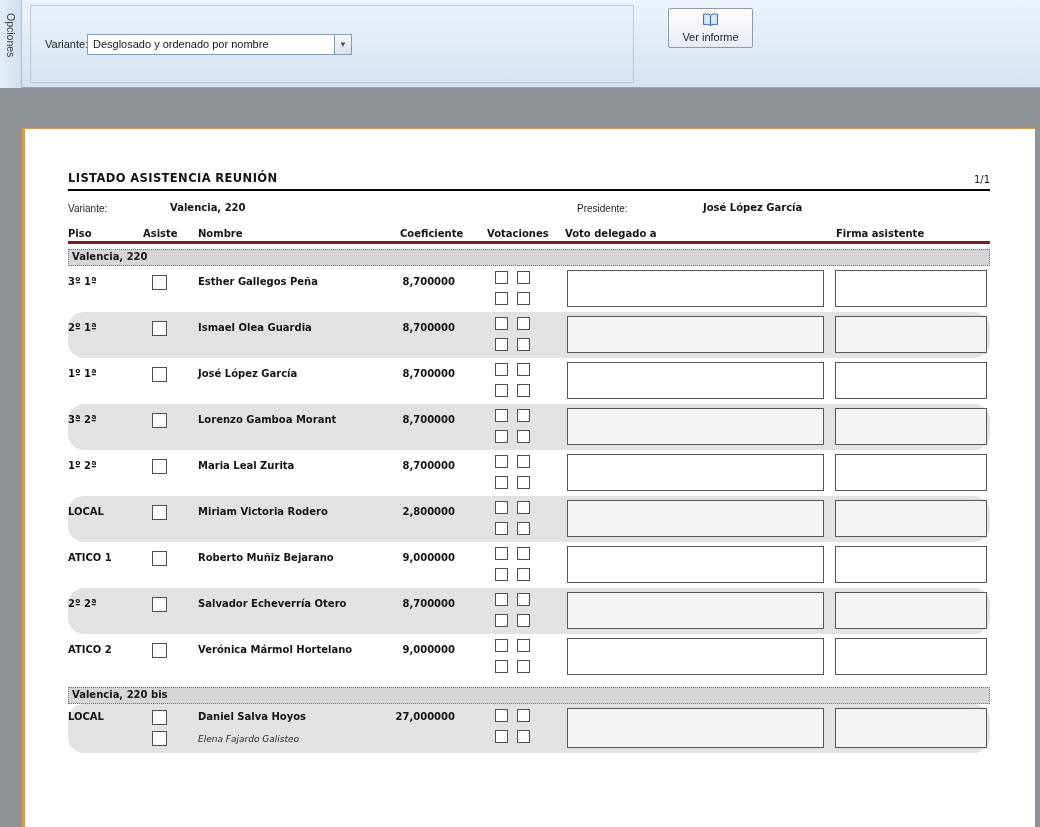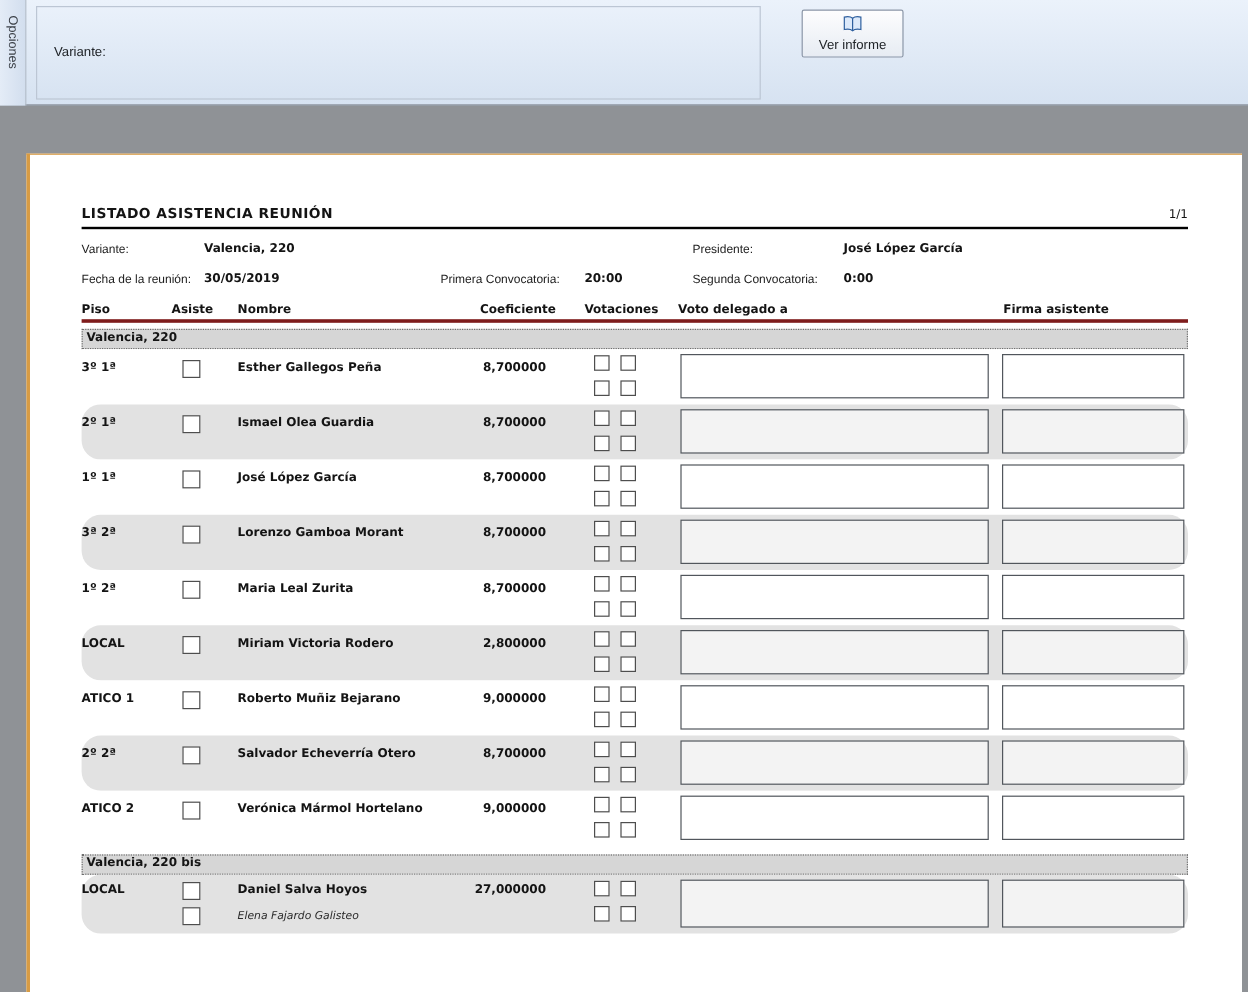--- a/index.html
+++ b/index.html
@@ -84,20 +84,26 @@
 
 <div class="app">
 
   <div class="topbar">
     <div class="options-tab">
       <span>Opciones</span>
     </div>
 
     <div class="variant-panel">
       <span class="variant-label">Variante:</span>
+      <div class="combo">
+        <span class="combo-value">Desglosado y ordenado por nombre</span>
+        <span class="combo-btn">
+          <span class="combo-arrow">▼</span>
+        </span>
+      </div>
     </div>
 
     <button class="view-report">
       <span>
         <svg width="17" height="14" viewBox="0 0 17 14">
           <path d="M8.5 2.2 C7 0.9 4.4 0.6 1.6 1.2 L1.6 11.6 C4.4 11 7 11.3 8.5 12.6 C10 11.3 12.6 11 15.4 11.6 L15.4 1.2 C12.6 0.6 10 0.9 8.5 2.2 Z" fill="#dce9fa" stroke="#2e5f9e" stroke-width="1"></path>
           <path d="M8.5 2.2 L8.5 12.6" stroke="#2e5f9e" stroke-width="1" fill="none"></path>
         </svg>
       </span>
       <span>Ver informe</span>
@@ -114,28 +120,20 @@
         </div>
         <div class="title-rule"></div>
 
         <div class="fields">
           <div class="frow">
             <span class="flabel" style="left:0">Variante:</span>
             <span class="fvalue" style="left:102px">Valencia, 220</span>
             <span class="flabel" style="left:509px">Presidente:</span>
             <span class="fvalue" style="left:635px">José López García</span>
           </div>
-          <div class="frow">
-            <span class="flabel" style="left:0">Fecha de la reunión:</span>
-            <span class="fvalue" style="left:102px">30/05/2019</span>
-            <span class="flabel" style="left:299px">Primera Convocatoria:</span>
-            <span class="fvalue" style="left:419px">20:00</span>
-            <span class="flabel" style="left:509px">Segunda Convocatoria:</span>
-            <span class="fvalue" style="left:635px">0:00</span>
-          </div>
         </div>
 
         <div class="col-headers">
           <span class="ch ch0">Piso</span>
           <span class="ch ch1">Asiste</span>
           <span class="ch ch2">Nombre</span>
           <span class="ch ch3">Coeficiente</span>
           <span class="ch ch4">Votaciones</span>
           <span class="ch ch5">Voto delegado a</span>
           <span class="ch ch6">Firma asistente</span>

